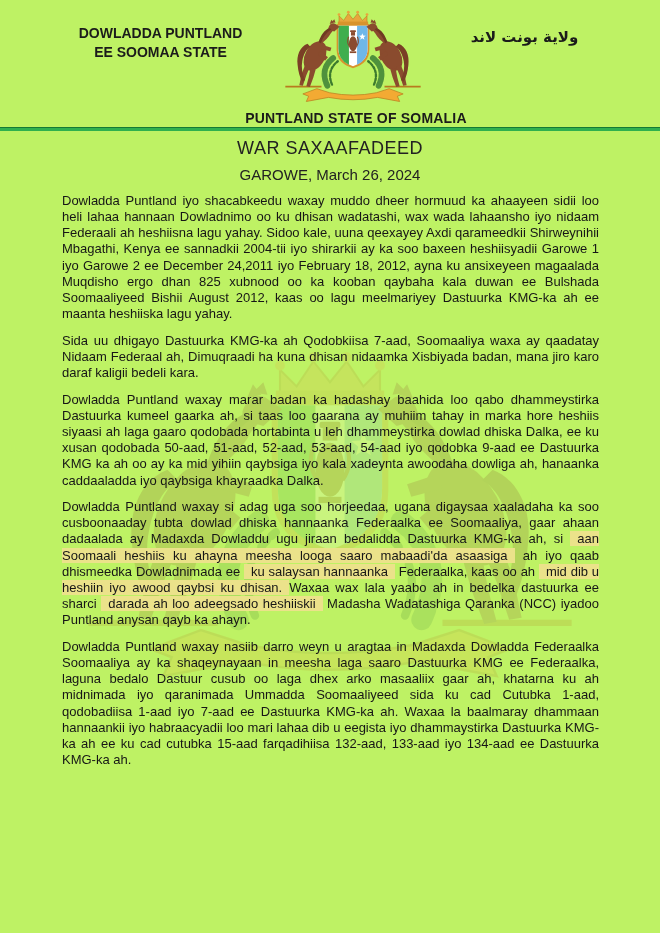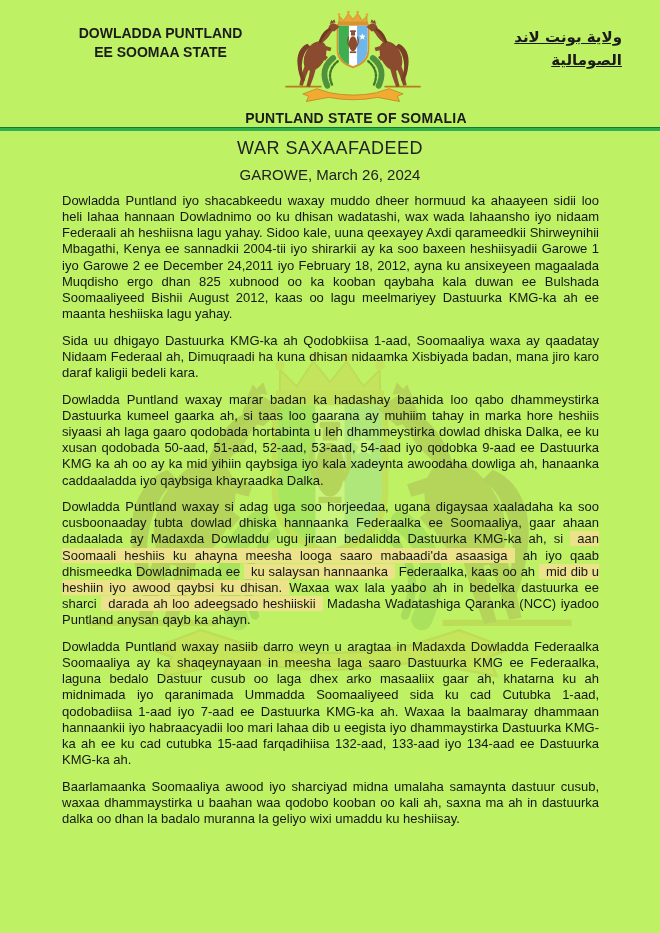--- a/index.html
+++ b/index.html
@@ -2,22 +2,22 @@
 <html><head>
 <meta charset="utf-8">
 <style>
   html,body{margin:0;padding:0;background:#e9e9e9;}
   #page{position:relative;width:660px;height:933px;background:#bef264;overflow:hidden;
         font-family:"Liberation Sans", sans-serif;color:#191919;margin:0 auto;}
   
   .org-left{position:absolute;left:68px;top:24px;width:185px;text-align:center;
             font-size:14px;font-weight:bold;line-height:1.35;color:#1b1b1b;}
   .emblem-box{position:absolute;left:283px;top:6px;width:140px;height:100px;}
-  .org-right{position:absolute;right:38px;top:26px;width:195px;direction:rtl;
-             font-family:"DejaVu Sans", sans-serif;font-size:15px;font-weight:bold;line-height:1.55;color:#1b1b1b;text-decoration:underline;}
+  .org-right{position:absolute;right:38px;top:26px;width:195px;text-align:center;direction:rtl;
+             font-family:"DejaVu Sans", sans-serif;font-size:15px;font-weight:bold;line-height:1.55;color:#1b1b1b;}
   .org-bottom{position:absolute;left:0;right:0;top:110px;text-align:center;
               font-size:14px;font-weight:bold;letter-spacing:.2px;transform:translateX(26px);color:#1b1b1b;}
   .green-rule{position:absolute;left:0;right:0;top:127px;height:3px;border-top:1px solid #157a35;}
   
   .doc-title{position:absolute;left:0;right:0;top:138px;text-align:center;
              font-size:18px;font-weight:400;letter-spacing:.5px;color:#222;}
   .doc-dateline{position:absolute;left:0;right:0;top:166px;text-align:center;
                 font-size:15px;color:#222;}
   
   .body-text{position:absolute;left:62px;width:537px;top:193px;
@@ -98,32 +98,30 @@
   </div>
 
   <div class="emblem-box">
     <svg viewBox="0 0 240 170" width="140" height="100">
         <use href="#emblem"></use>
       </svg>
   </div>
 
   <div class="org-right">
     <div>ولاية بونت لاند</div>
-    <div>الصومالية</div>
   </div>
 
   <div class="org-bottom">PUNTLAND STATE OF SOMALIA</div>
 
   <div class="green-rule" id="green-rule" style="background: rgb(47, 176, 78);"></div>
 
   <div class="doc-title">WAR SAXAAFADEED</div>
   <div class="doc-dateline">GAROWE, March 26, 2024</div>
 
   <div class="body-text" id="body-text">
       <p><span>Dowladda Puntland iyo shacabkeedu waxay muddo dheer hormuud ka ahaayeen sidii loo heli lahaa hannaan Dowladnimo oo ku dhisan wadatashi, wax wada lahaansho iyo nidaam Federaali ah heshiisna lagu yahay. Sidoo kale, uuna qeexayey Axdi qarameedkii Shirweynihii Mbagathi, Kenya ee sannadkii 2004-tii iyo shirarkii ay ka soo baxeen heshiisyadii Garowe 1 iyo Garowe 2 ee December 24,2011 iyo February 18, 2012, ayna ku ansixeyeen magaalada Muqdisho ergo dhan 825 xubnood oo ka kooban qaybaha kala duwan ee Bulshada Soomaaliyeed Bishii August 2012, kaas oo lagu meelmariyey Dastuurka KMG-ka ah ee maanta heshiiska lagu yahay.</span></p>
-      <p><span>Sida uu dhigayo Dastuurka KMG-ka ah Qodobkiisa 1-aad, Soomaaliya waxa ay qaadatay Nidaam Federaal ah, Dimuqraadi ha kuna dhisan nidaamka Xisbiyada badan, mana jiro karo daraf kaligii bedeli kara.</span></p>
+      <p><span>Sida uu dhigayo Dastuurka KMG-ka ah Qodobkiisa 7-aad, Soomaaliya waxa ay qaadatay Nidaam Federaal ah, Dimuqraadi ha kuna dhisan nidaamka Xisbiyada badan, mana jiro karo daraf kaligii bedeli kara.</span></p>
       <p><span>Dowladda Puntland waxay marar badan ka hadashay baahida loo qabo dhammeystirka Dastuurka kumeel gaarka ah, si taas loo gaarana ay muhiim tahay in marka hore heshiis siyaasi ah laga gaaro qodobada hortabinta u leh dhammeystirka dowlad dhiska Dalka, ee ku xusan qodobada 50-aad, 51-aad, 52-aad, 53-aad, 54-aad iyo qodobka 9-aad ee Dastuurka KMG ka ah oo ay ka mid yihiin qaybsiga iyo kala xadeynta awoodaha dowliga ah, hanaanka caddaaladda iyo qaybsiga khayraadka Dalka.</span></p>
       <p><span>Dowladda Puntland waxay si adag uga soo horjeedaa, ugana digaysaa xaaladaha ka soo cusboonaaday tubta dowlad dhiska hannaanka Federaalka ee Soomaaliya, gaar ahaan dadaalada ay Madaxda Dowladdu ugu jiraan bedalidda Dastuurka KMG-ka ah, si </span><span class="hl" style="background: rgb(235, 226, 138);">aan Soomaali heshiis ku ahayna meesha looga saaro mabaadi'da asaasiga</span><span> ah iyo qaab dhismeedka Dowladnimada ee </span><span class="hl" style="background: rgb(235, 226, 138);">ku salaysan hannaanka</span><span> Federaalka, kaas oo ah </span><span class="hl" style="background: rgb(235, 226, 138);">mid dib u heshiin iyo awood qaybsi ku dhisan.</span><span>Waxaa wax lala yaabo ah in bedelka dastuurka ee sharci </span><span class="hl" style="background: rgb(235, 226, 138);">darada ah loo adeegsado heshiiskii</span><span> Madasha Wadatashiga Qaranka (NCC) iyadoo Puntland anysan qayb ka ahayn.</span></p>
       <p><span>Dowladda Puntland waxay nasiib darro weyn u aragtaa in Madaxda Dowladda Federaalka Soomaaliya ay ka shaqeynayaan in meesha laga saaro Dastuurka KMG ee Federaalka, laguna bedalo Dastuur cusub oo laga dhex arko masaaliix gaar ah, khatarna ku ah midnimada iyo qaranimada Ummadda Soomaaliyeed sida ku cad Cutubka 1-aad, qodobadiisa 1-aad iyo 7-aad ee Dastuurka KMG-ka ah. Waxaa la baalmaray dhammaan hannaankii iyo habraacyadii loo mari lahaa dib u eegista iyo dhammaystirka Dastuurka KMG-ka ah ee ku cad cutubka 15-aad farqadihiisa 132-aad, 133-aad iyo 134-aad ee Dastuurka KMG-ka ah.</span></p>
-      <p><span>Baarlamaanka Soomaaliya awood iyo sharciyad midna umalaha samaynta dastuur cusub, waxaa dhammaystirka u baahan waa qodobo kooban oo kali ah, saxna ma ah in dastuurka dalka oo dhan la badalo muranna la geliyo wixi umaddu ku heshiisay.</span></p>
     </div>
 
 </div>
 
 </body></html>

